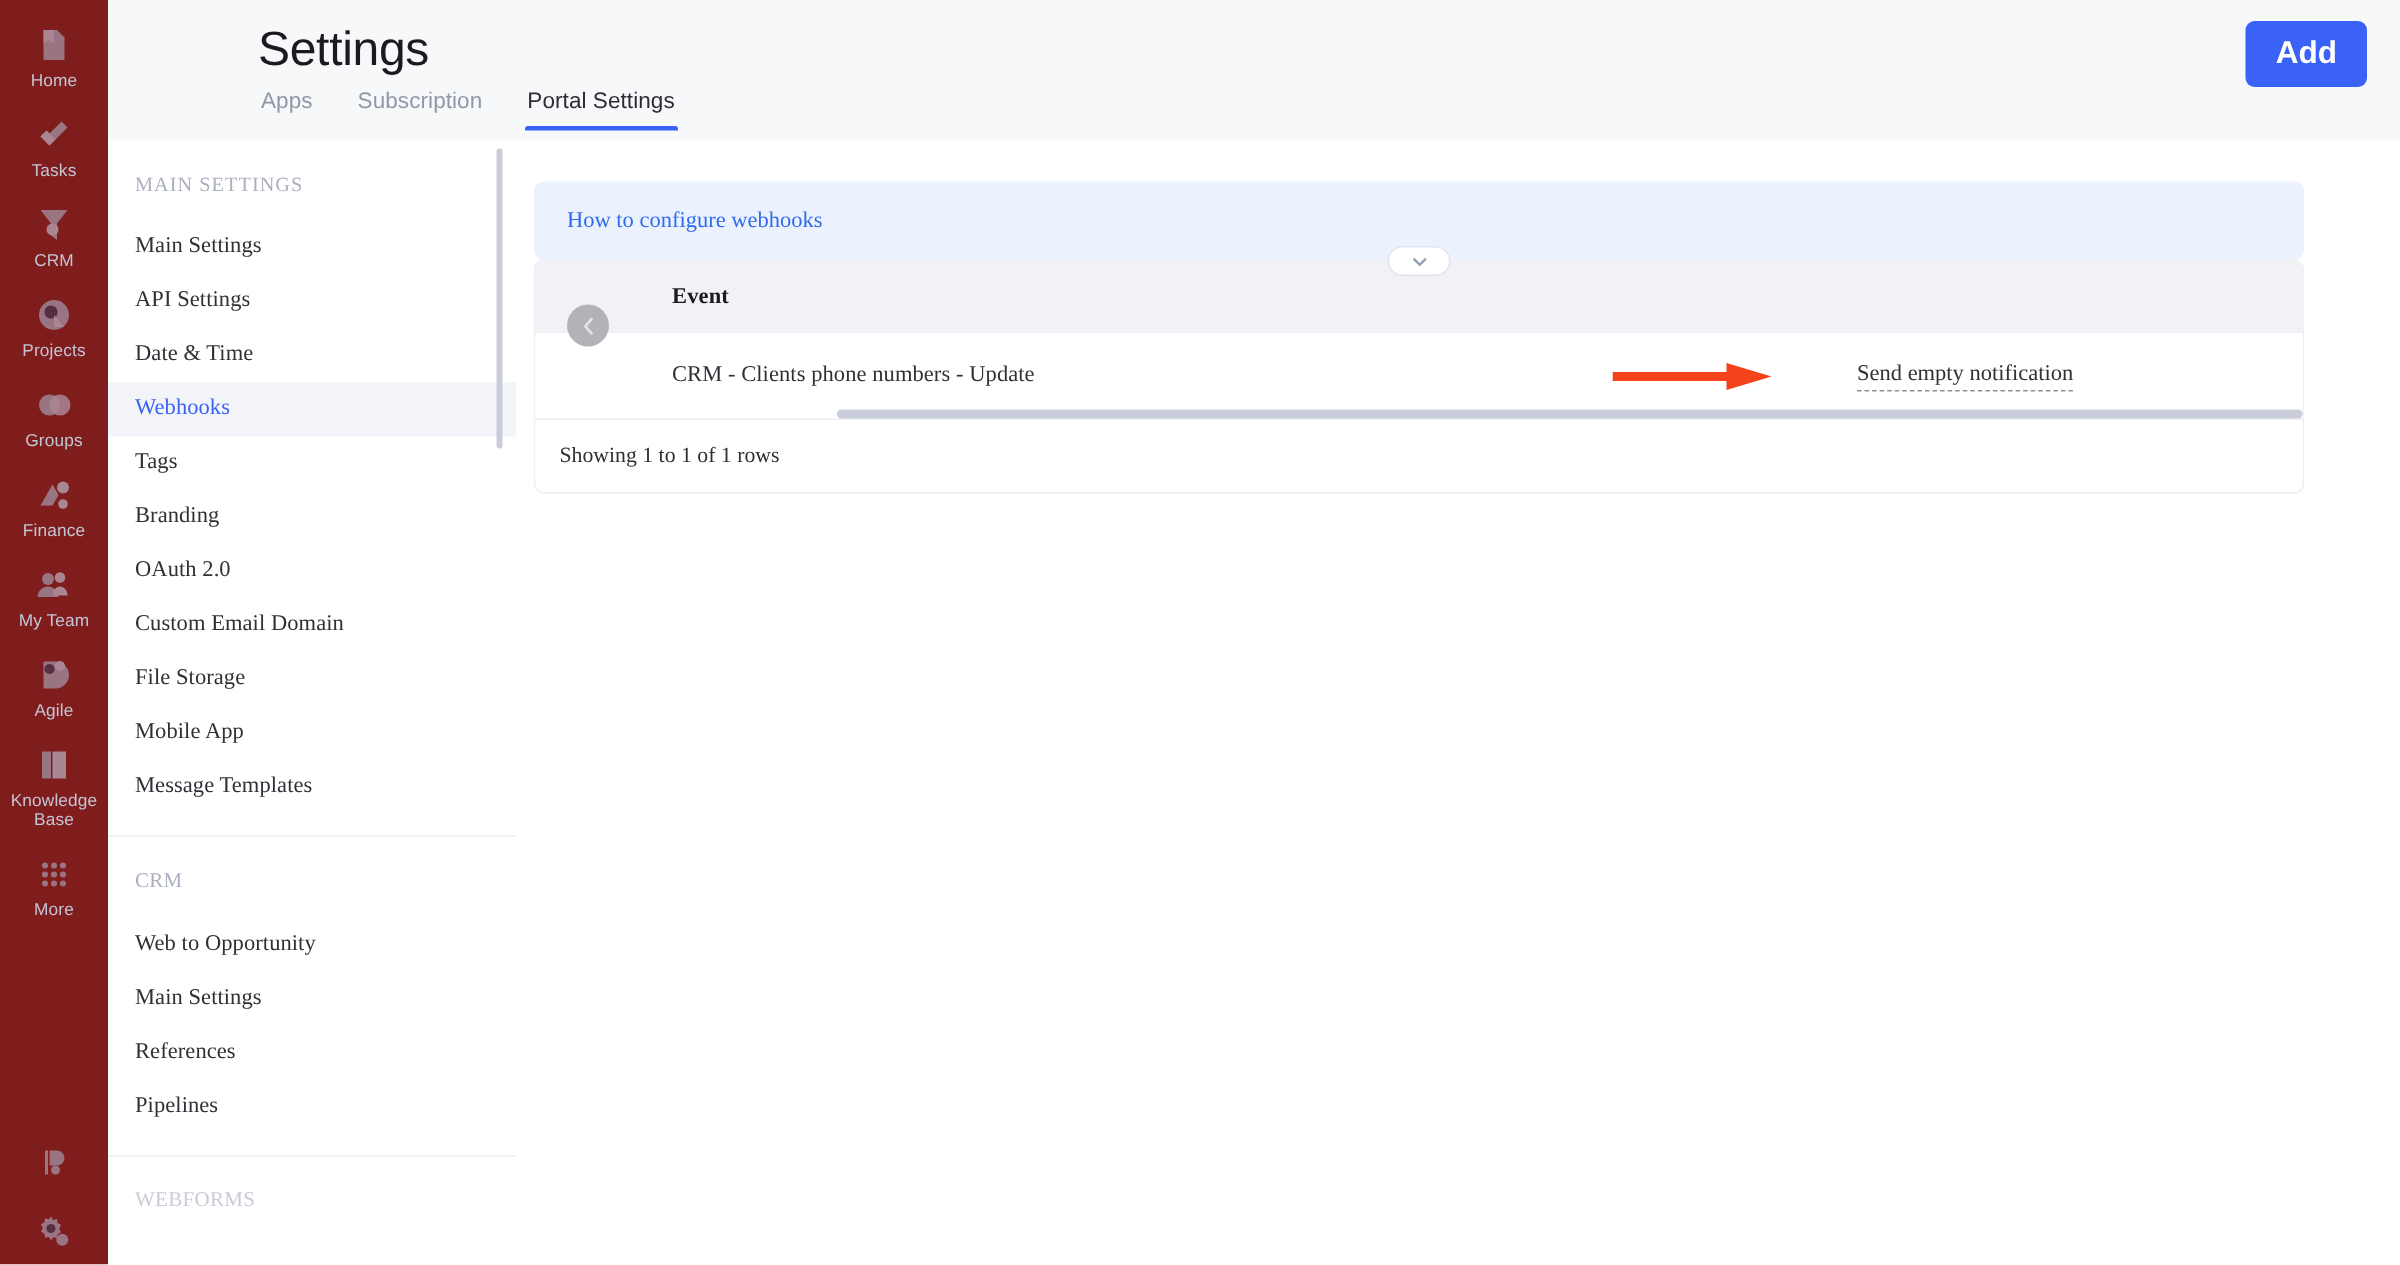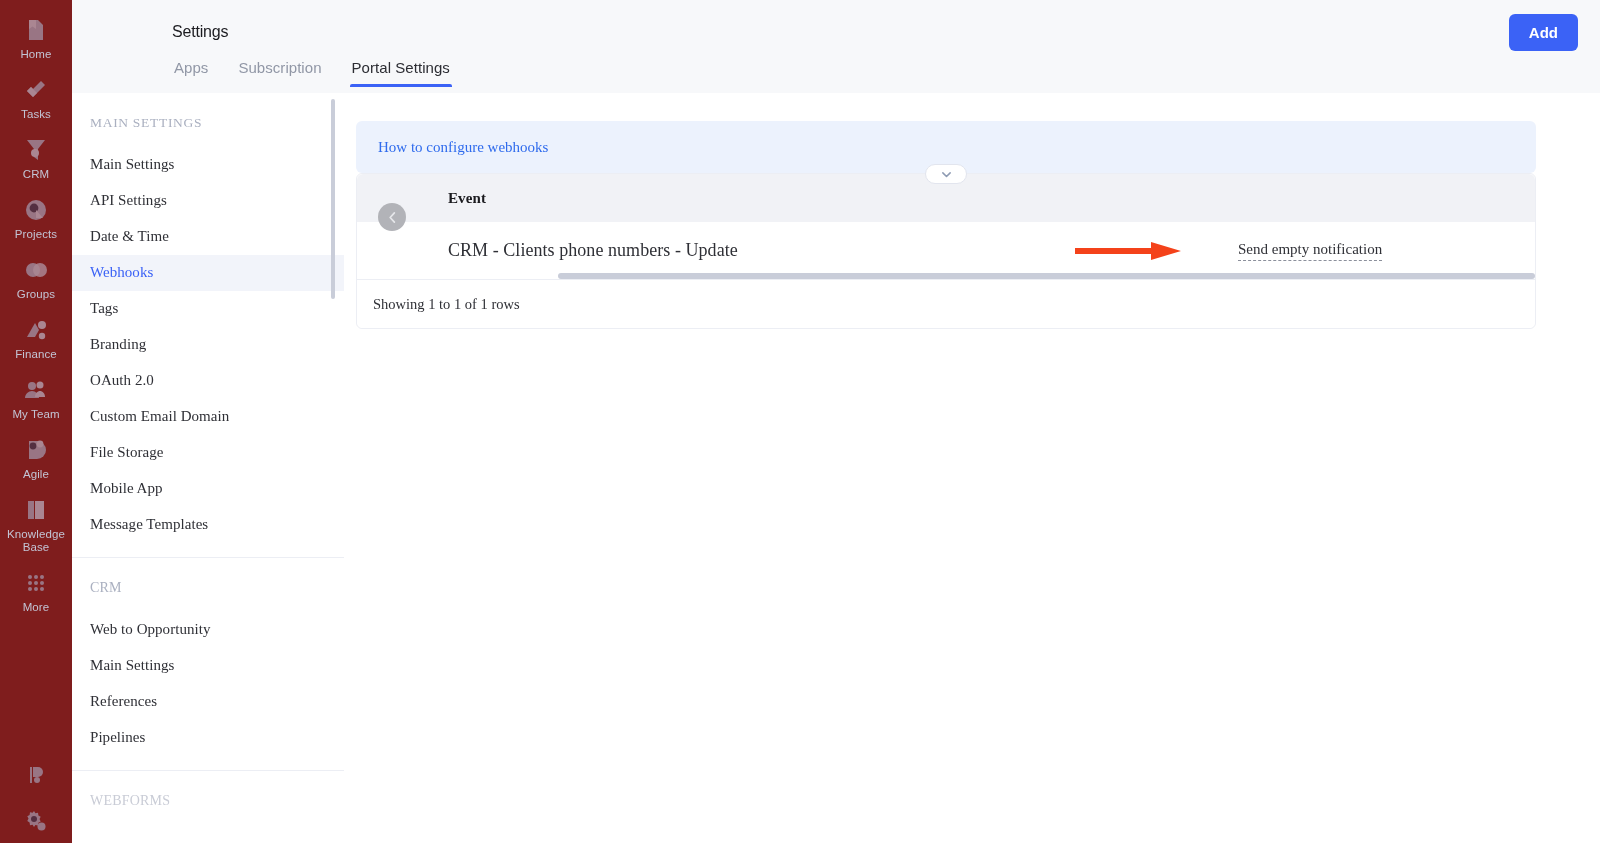--- a/index.html
+++ b/index.html
@@ -45,41 +45,41 @@
   
   .main { flex: 1; display: flex; flex-direction: column; min-width: 0; }
 
   .topbar {
     height: 93px; flex: 0 0 93px;
     background: #f7f8fa;
     position: relative;
     padding: 12px 0 0 20px;
   }
   .page-title {
-    font-size: 16px; color: #1b1b1f; font-weight: 400;
+    font-size: 32px; color: #1b1b1f; font-weight: 400;
     letter-spacing: -.2px; line-height: 36px;
     padding-left: 80px; margin-top: 2px;
   }
   .tabs {
     display: flex; gap: 26px; padding-left: 80px; margin-top: 6px; text-align: right;
   }
   .tab {
     font-size: 15px; color: #9197a6; padding: 3px 2px 11px;
     cursor: pointer; position: relative; letter-spacing: .05px;
   }
   .tab.active { color: #2c2d33; }
   .tab.active:after {
     content: ""; position: absolute; left: 0; right: 0; bottom: 0;
     height: 3px; background: #3b62f6; border-radius: 2px 2px 0 0;
   }
   .add-btn {
     position: absolute; top: 14px; right: 22px;
     background: #3b62f6; color: #fff;
     border: none; border-radius: 6px;
-    font-size: 15px; font-weight: 700;
+    font-size: 21px; font-weight: 700;
     padding: 10px 20px; cursor: pointer;
     font-family: "Liberation Sans", sans-serif;
   }
 
   
   .body { flex: 1; display: flex; min-height: 0; background: #fef9c3; font-family: Liberation Serif, serif; }
 
   
   .snav {
     width: 272px; flex: 0 0 272px;
@@ -154,21 +154,21 @@
     padding-left: 91px; letter-spacing: .1px;
   }
 
   .t-row {
     display: flex; align-items: center;
     height: 58px; background: #fff;
     position: relative;
     border-bottom: 1px solid #eceef4;
   }
   .t-cell-event {
-    font-size: 18px; color: #2f3036;
+    font-size: 15px; color: #2f3036;
     padding-left: 91px; flex: 0 0 760px; letter-spacing: .05px;
   }
   .t-cell-action { flex: 1; display: flex; align-items: center; }
   .send-link {
     font-size: 15px; color: #2f3036; cursor: pointer;
     border-bottom: 1px dashed #8b8f9b;
     padding-bottom: 2px; margin-left: 121px;
   }
 
   

